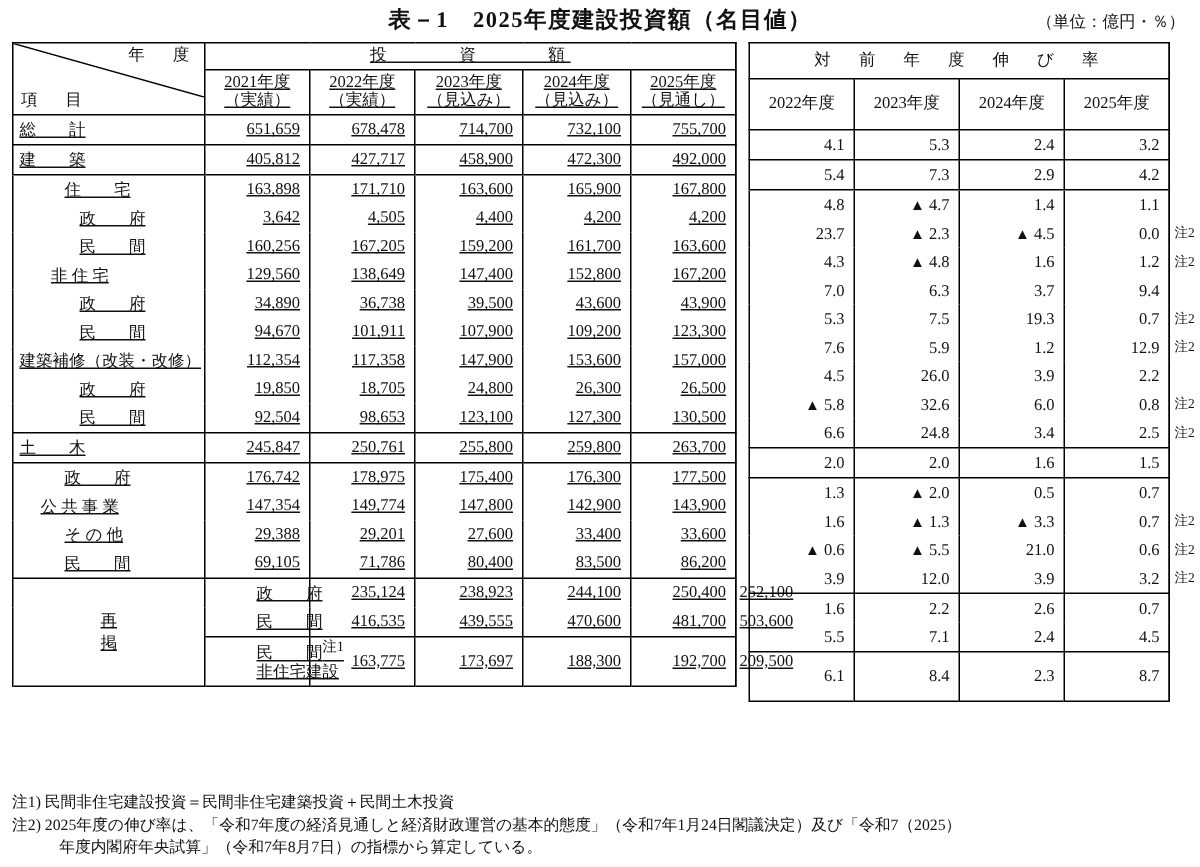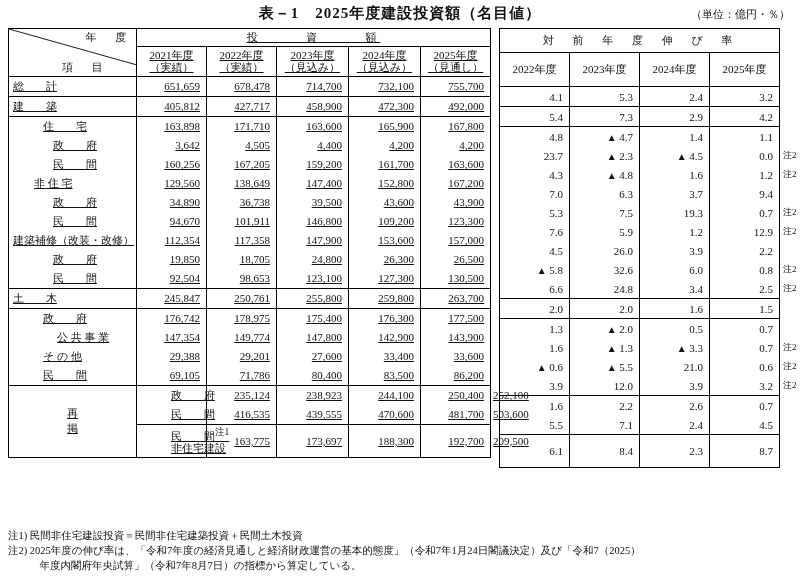--- a/index.html
+++ b/index.html
@@ -52,21 +52,21 @@
   .thickT{border-top:1.4px solid #000 !important;}
   .thinT{border-top:0.8px solid #000;}
   .thinB{border-bottom:0.8px solid #000;}
 
   .sp{letter-spacing:0.35em;}
   .ind1{padding-left:34px;}
   .small{font-size:9.5px;}
 
   .corner{position:relative;height:36px;}
   .corner .yd{position:absolute;right:6px;top:2px;}
-  .corner .km{position:absolute;left:5px;bottom:2px;margin-left:48px;}
+  .corner .km{position:absolute;left:5px;bottom:2px;}
   .corner svg{position:absolute;left:0;top:0;}
 
   .tri{font-size:10px;}
   .note-col{
     font-size:9px;text-align:left;padding-left:3px;border:none;white-space:nowrap;
   }
 
   .footnotes{
     position:absolute;left:8px;top:528px;font-size:10.5px;line-height:1.45;
     width:780px;
@@ -186,21 +186,21 @@
             <td class="cell">34,890</td>
             <td class="cell">36,738</td>
             <td class="cell">39,500</td>
             <td class="cell">43,600</td>
             <td class="cell thickL thickR">43,900</td>
           </tr>
           <tr>
             <td class="lbl ind1 thickL" style="padding-left: 44px;">民　　間</td>
             <td class="cell">94,670</td>
             <td class="cell">101,911</td>
-            <td class="cell">146,800</td>
+            <td class="cell">107,900</td>
             <td class="cell">109,200</td>
             <td class="cell thickL thickR">123,300</td>
           </tr>
           <tr>
             <td class="lbl thickL">建築補修（改装・改修）</td>
             <td class="cell">112,354</td>
             <td class="cell">117,358</td>
             <td class="cell">147,900</td>
             <td class="cell">153,600</td>
             <td class="cell thickL thickR">157,000</td>
@@ -231,21 +231,21 @@
           </tr>
           <tr>
             <td class="lbl ind1 thickL thinT" style="padding-left: 34px;">政　　府</td>
             <td class="cell thinT">176,742</td>
             <td class="cell thinT">178,975</td>
             <td class="cell thinT">175,400</td>
             <td class="cell thinT">176,300</td>
             <td class="cell thickL thickR thinT">177,500</td>
           </tr>
           <tr>
-            <td class="lbl ind1 thickL" style="padding-left: 48px;">公 共 事 業</td>
+            <td class="lbl ind1 thickL" style="padding-left: 18px;">公 共 事 業</td>
             <td class="cell">147,354</td>
             <td class="cell">149,774</td>
             <td class="cell">147,800</td>
             <td class="cell">142,900</td>
             <td class="cell thickL thickR">143,900</td>
           </tr>
           <tr>
             <td class="lbl ind1 thickL" style="padding-left: 34px;">そ の 他</td>
             <td class="cell">29,388</td>
             <td class="cell">29,201</td>

